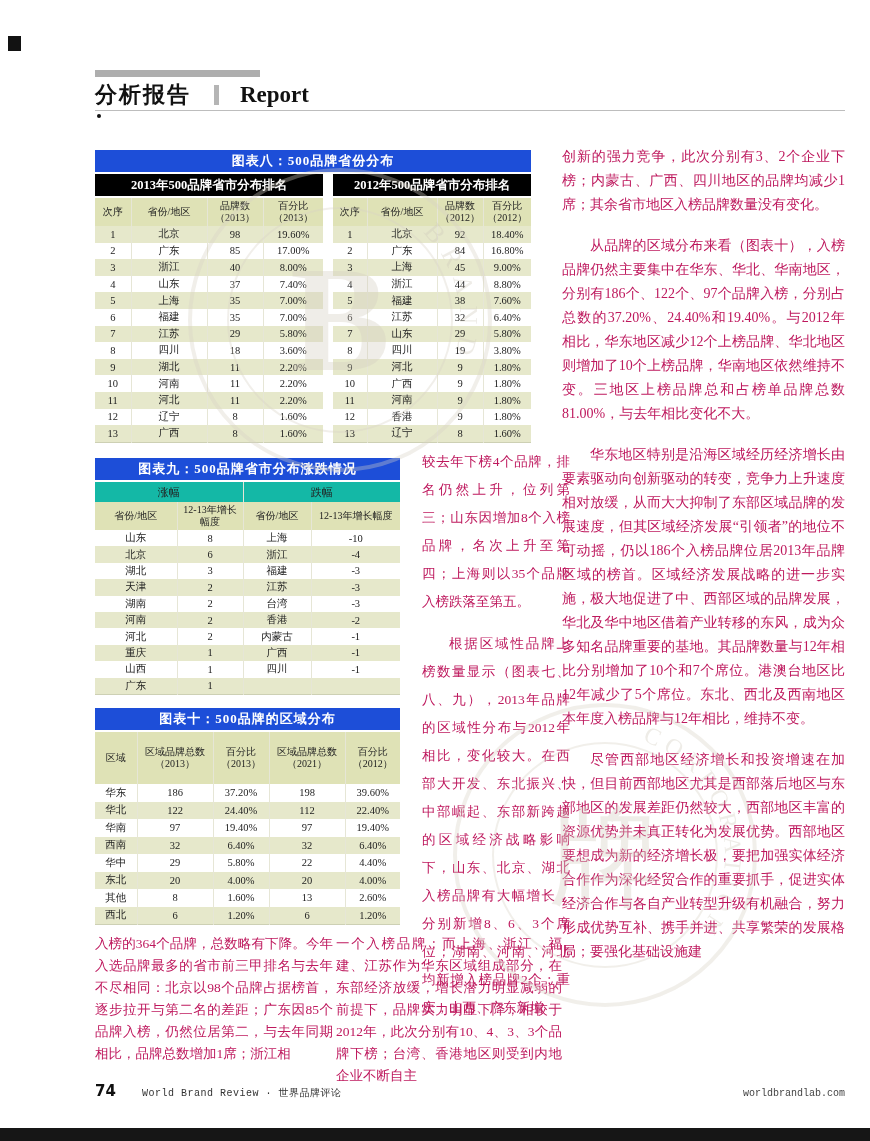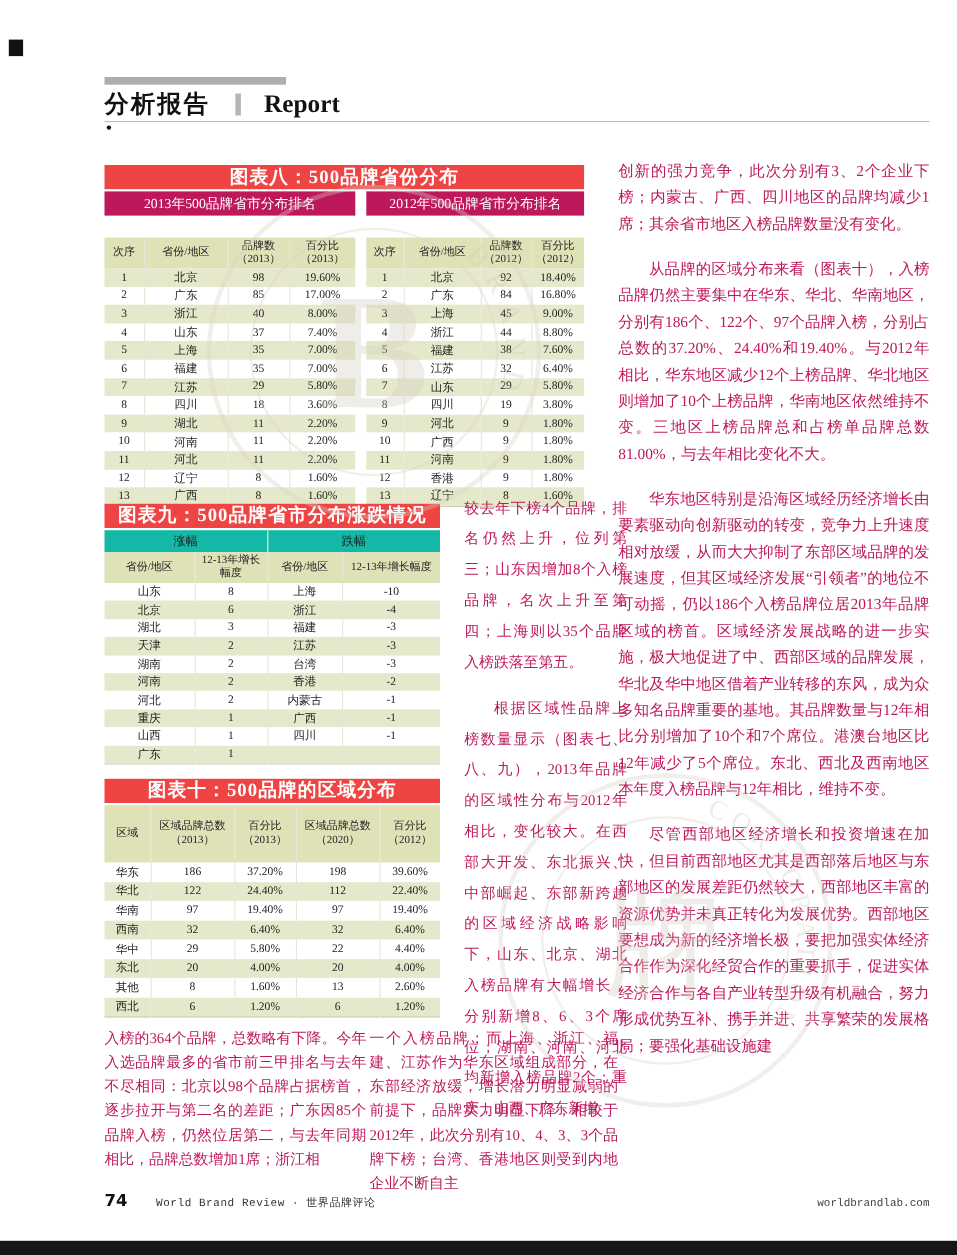--- a/index.html
+++ b/index.html
@@ -10,24 +10,24 @@
   .edge-mark{position:absolute;left:8px;top:36px;width:13px;height:15px;background:#121212;}
   .kicker-bar{position:absolute;left:95px;top:70px;width:165px;height:7px;background:#aeaeae;}
   .header-row{position:absolute;left:95px;top:80px;width:750px;height:30px;display:flex;align-items:center;gap:11px;}
   .title-zh{font-size:22px;font-weight:bold;letter-spacing:2px;color:#111;}
   .title-sep{display:inline-block;width:5px;height:20px;background:#b5b5b5;margin:0 10px 0 12px;}
   .title-en{font-size:23px;font-weight:bold;color:#111;font-family:"Liberation Serif","DejaVu Serif",serif;}
   .header-rule{position:absolute;left:95px;top:110px;width:750px;height:1px;background:#bdbdbd;}
   .header-dot{position:absolute;left:97px;top:114px;width:4px;height:4px;border-radius:50%;background:#111;}
 
   
-  .tbl-title{background:#ef4444;color:#ffffff;font-weight:bold;text-align:center;
-             font-size:17px;height:22px;line-height:22px;letter-spacing:1px;margin-bottom:2px;}
-  .tbl-subtitle{background:#be185d;color:#ffffff;font-weight:normal;text-align:center;
-                font-size:12.5px;height:22px;line-height:22px;margin-bottom:20px;}
+  .tbl-title{background:#1d4ed8;color:#ffffff;font-weight:bold;text-align:center;
+             font-size:13px;height:22px;line-height:22px;letter-spacing:1px;margin-bottom:2px;}
+  .tbl-subtitle{background:#000000;color:#ffffff;font-weight:bold;text-align:center;
+                font-size:12.5px;height:22px;line-height:22px;margin-bottom:2px;}
   table{border-collapse:collapse;table-layout:fixed;width:100%;}
   th{background:#dfe2b6;font-weight:normal;font-size:10px;line-height:1.2;color:#222;
      text-align:center;vertical-align:middle;padding:2px 1px;}
   td{font-size:10.5px;text-align:center;vertical-align:middle;padding:0 2px;color:#222;}
   th,td{border-left:1px solid #e6e6d6;}
   th:first-child,td:first-child{border-left:none;}
   .stripe-a tbody tr:nth-child(odd) td{background:#e6e8cb;}
   .stripe-b tbody tr:nth-child(even) td{background:#e6e8cb;}
   .tbl-bottom table{border-bottom:1px solid #cdd0b4;}
 
@@ -383,21 +383,21 @@
           <col style="width:76px">
           <col style="width:56px">
           <col style="width:76px">
           <col style="width:55px">
         </colgroup>
       <thead>
         <tr>
           <th>区域</th>
           <th>区域品牌总数 （2013）</th>
           <th>百分比 （2013）</th>
-          <th>区域品牌总数 （2020）</th>
+          <th>区域品牌总数 （2021）</th>
           <th>百分比 （2012）</th>
         </tr>
       </thead>
       <tbody>
           <tr>
             <td>华东</td>
             <td>186</td>
             <td>37.20%</td>
             <td>198</td>
             <td>39.60%</td>

